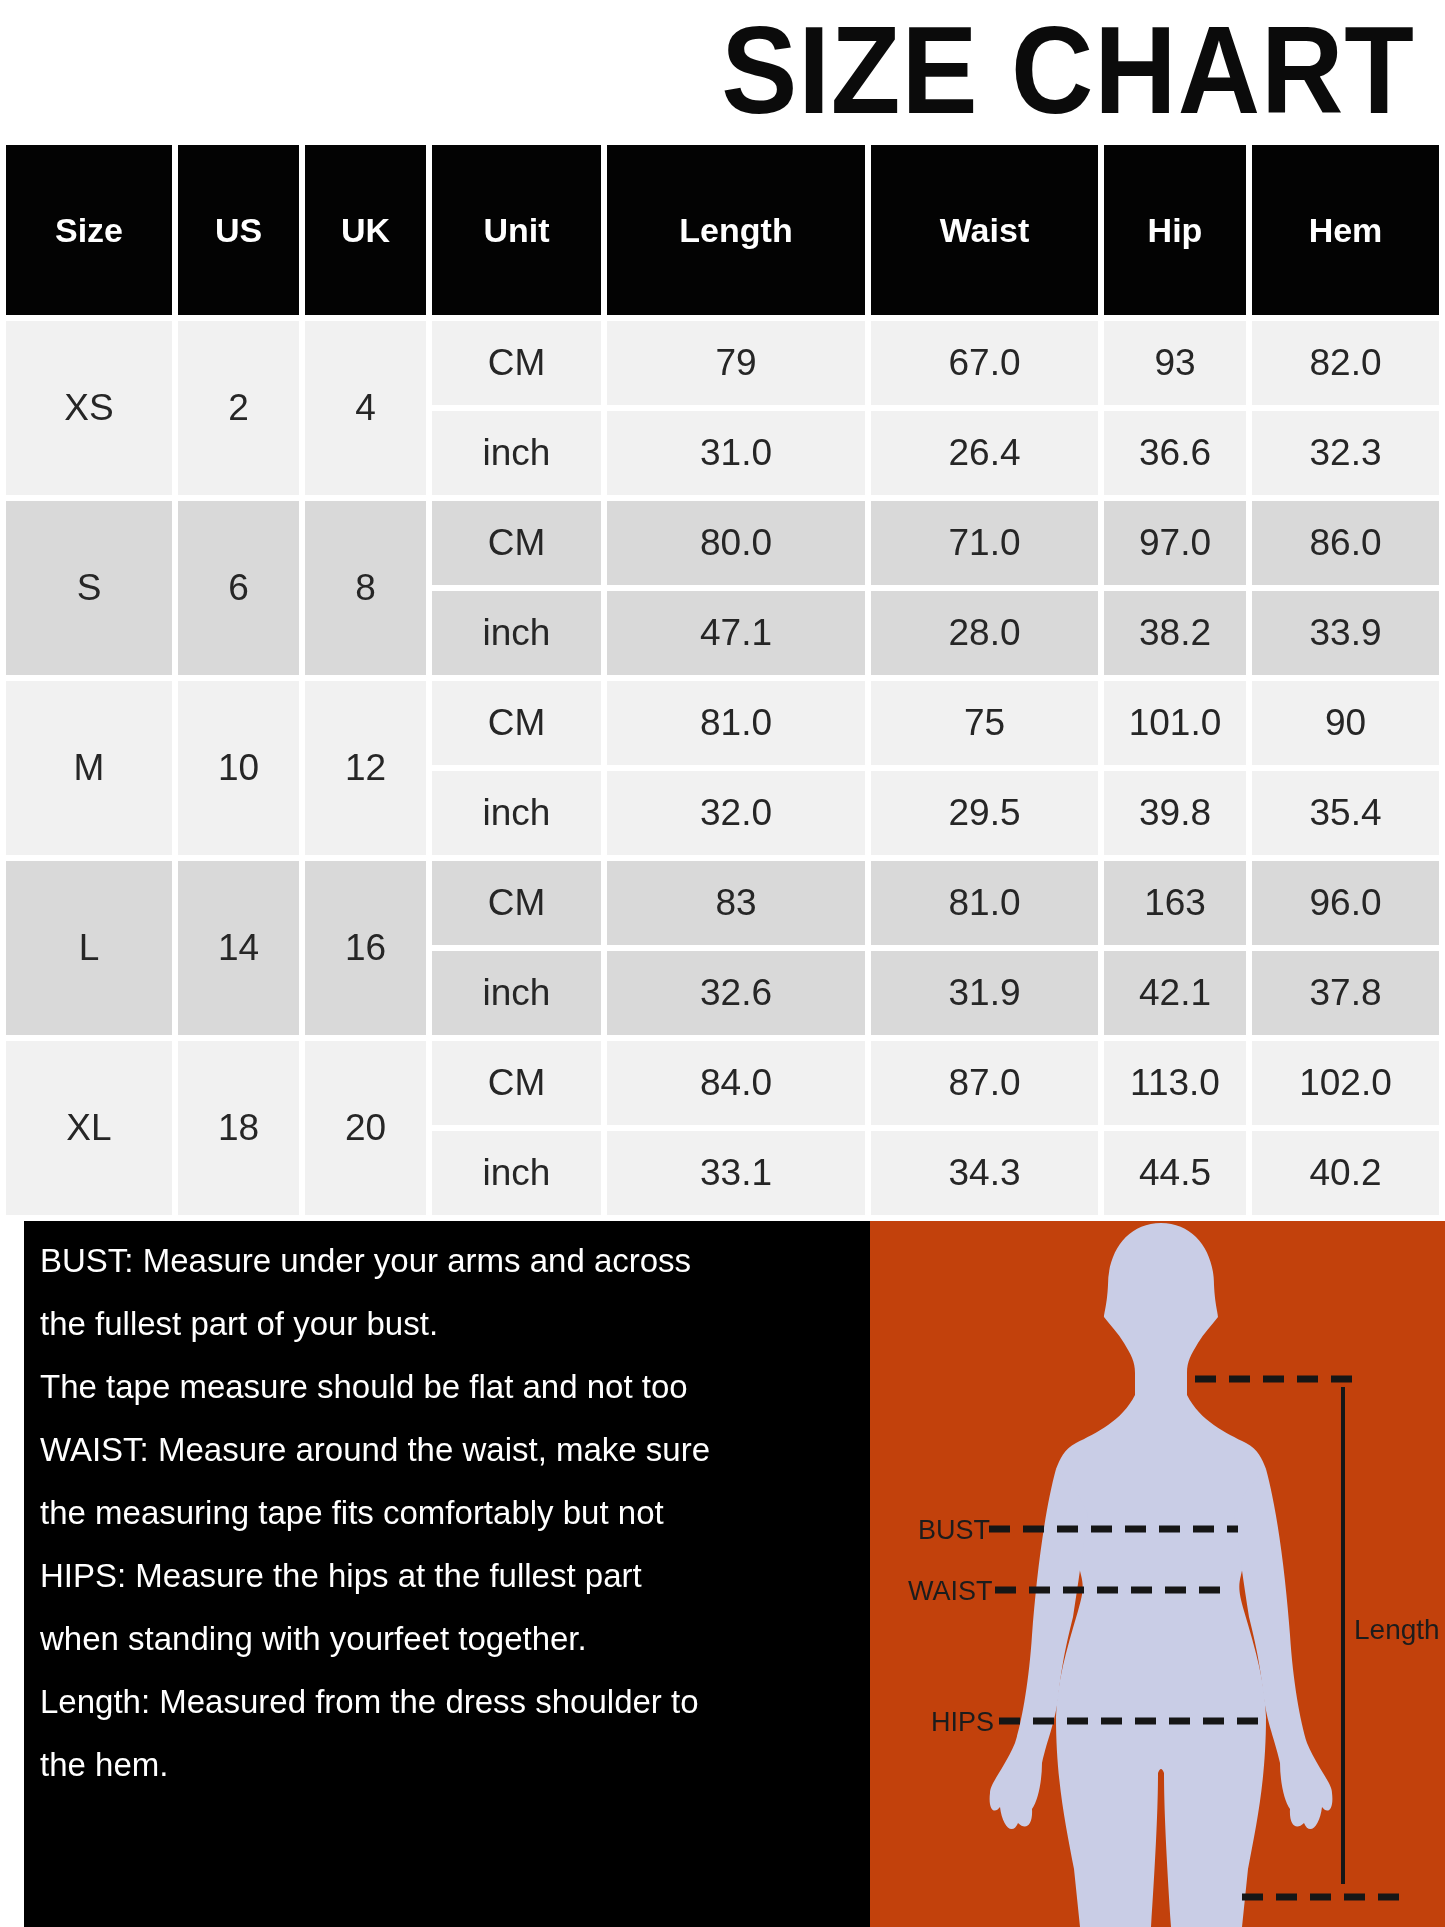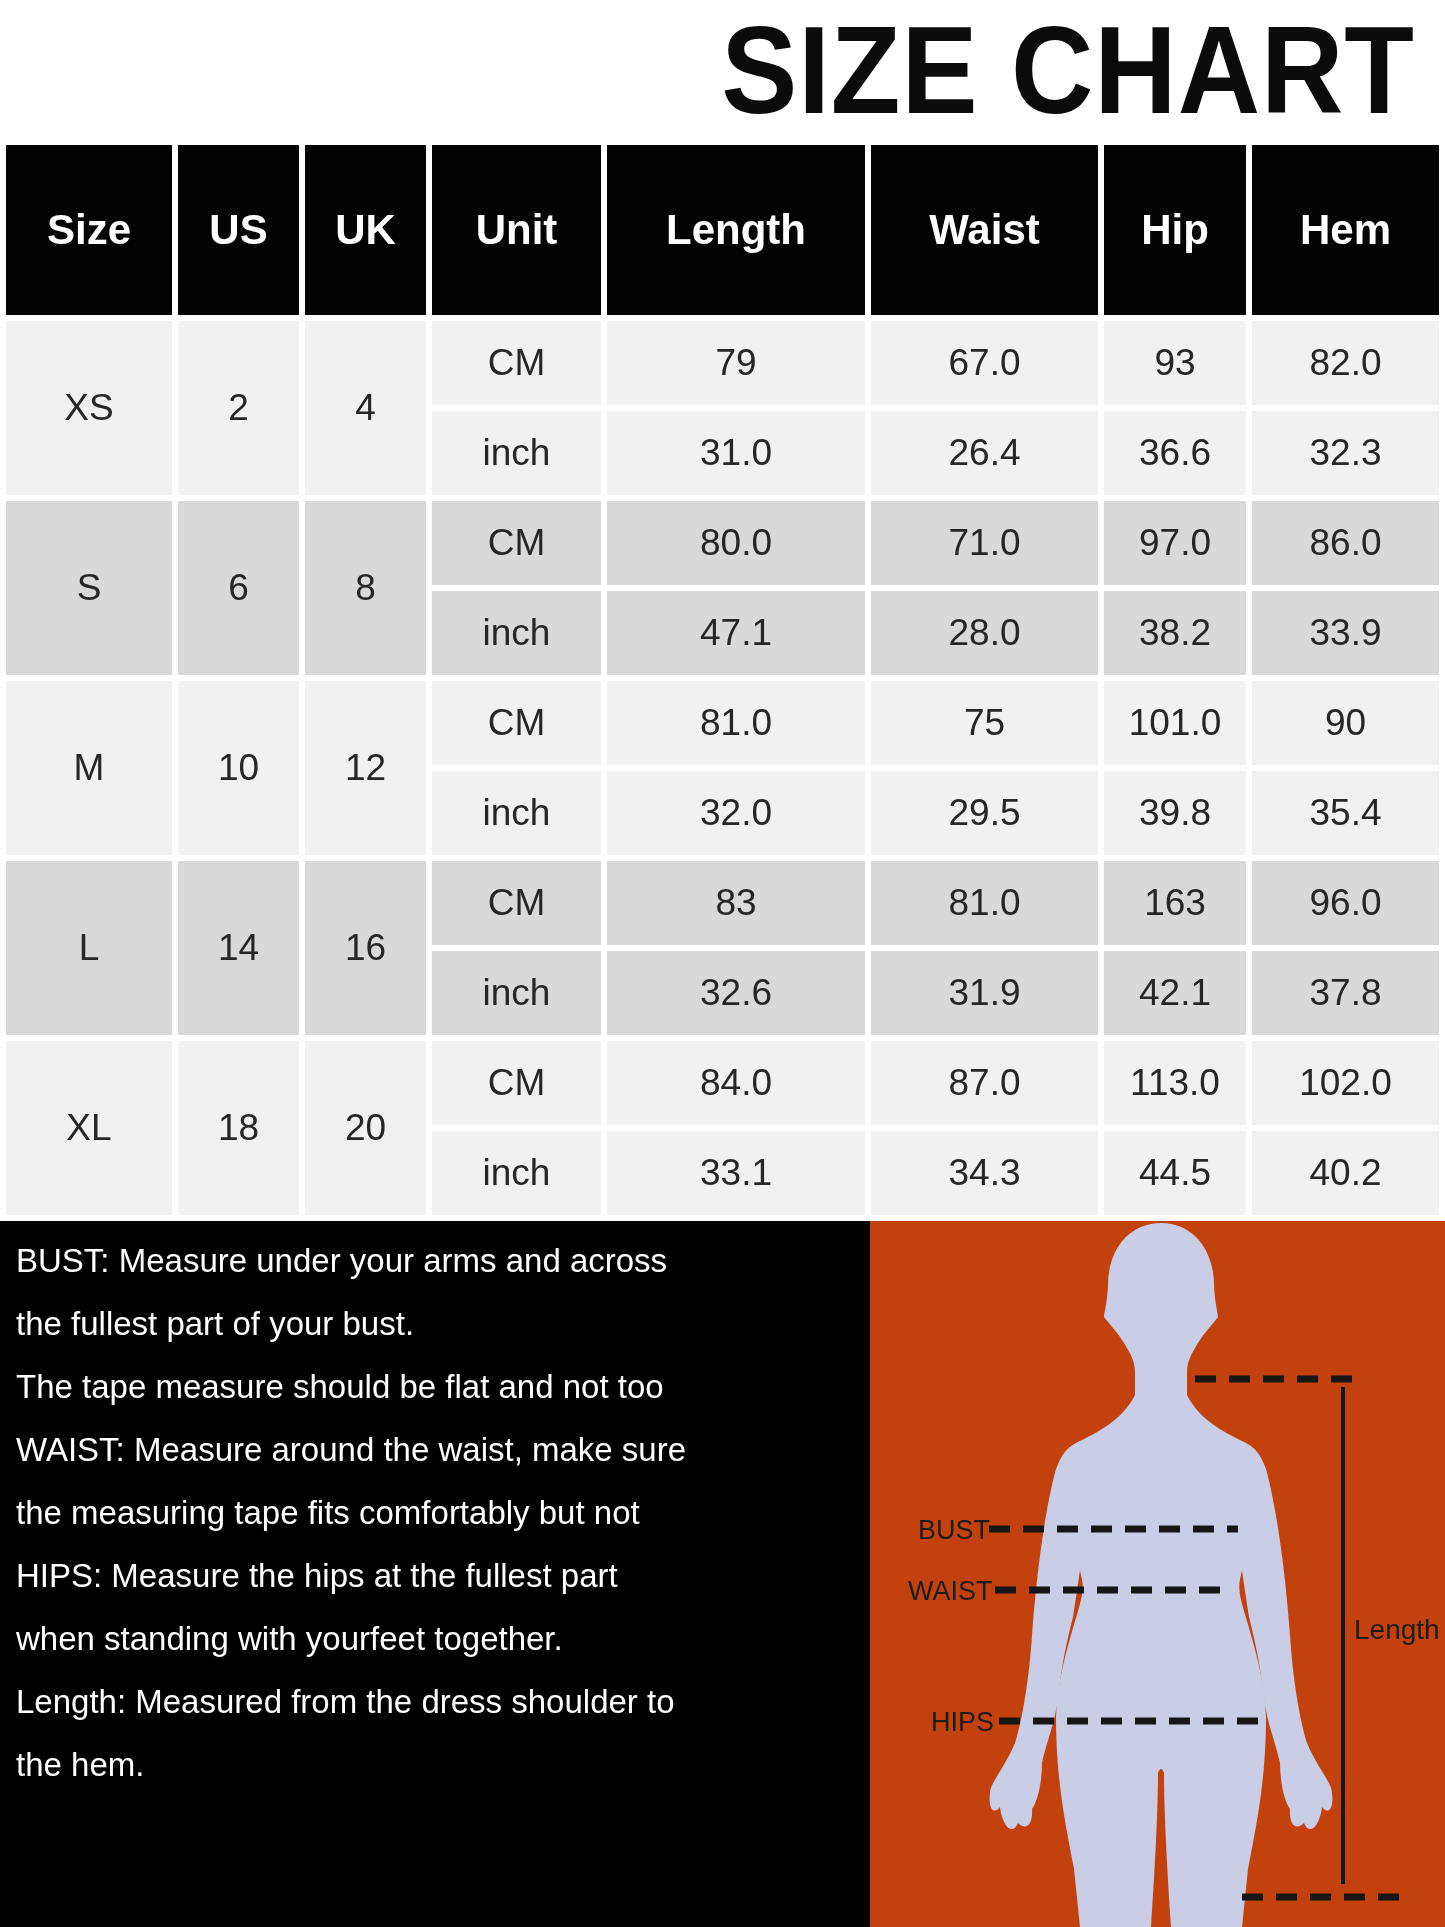--- a/index.html
+++ b/index.html
@@ -12,32 +12,32 @@
     font-size:124px; font-weight:700; color:#0b0b0b; line-height:1;
     transform:scaleX(.92); transform-origin:center; white-space:nowrap; letter-spacing:1px;
   }
 
   
   table.size-table {
     width:1445px; table-layout:fixed;
     border-collapse:separate; border-spacing:6px;
   }
   table.size-table th {
-    background:#030303; color:#ffffff; font-size:42px; font-weight:700;
+    background:#030303; color:#ffffff; font-size:34px; font-weight:700;
     height:170px; text-align:center; vertical-align:middle;
   }
   table.size-table td {
     text-align:center; vertical-align:middle;
     font-size:37px; color:#262626; height:84px; font-weight:400;
   }
   tr.g-light td { background:#f1f1f1; }
   tr.g-dark  td { background:#d9d9d9; }
 
   
-  .bottom { display:flex; height:706px; }
+  .bottom { display:flex; height:706px;margin-left:24px; }
   .instructions {
     width:870px; height:706px; background:#000000; color:#ffffff;
     padding:8px 14px 0 16px; font-size:33px;
   }
   .instructions .line { line-height:63px; white-space:nowrap; }
 
   .figure-panel { position:relative; width:575px; height:706px; background:#c2410c; }
   .figure-panel svg { display:block; }
 </style>
 </head>

